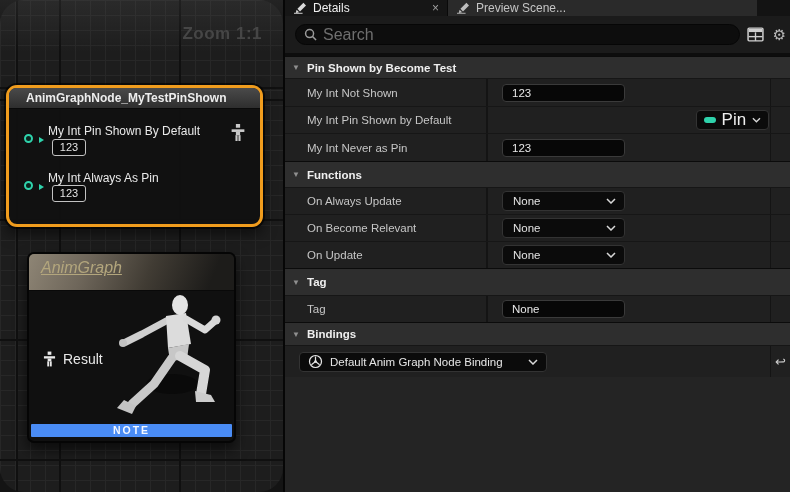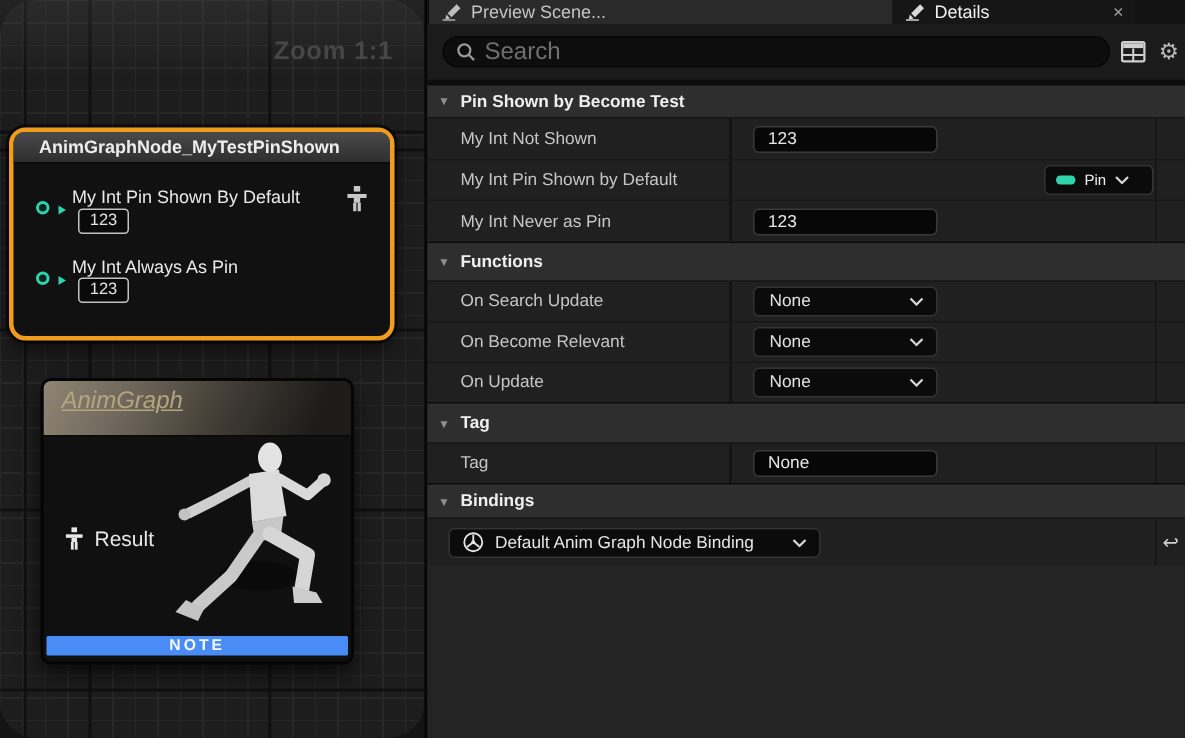--- a/index.html
+++ b/index.html
@@ -98,21 +98,21 @@
 
   .text-input { width:123px; height:18px; background:#070707; border:1px solid #3a3a3a;
     border-radius:4px; color:#e8e8e8; font-size:11.5px; padding-left:9px;
     font-family:"Liberation Sans",sans-serif; outline:none; }
   .dropdown { width:123px; height:20px; background:#0b0b0b; border:1px solid #333;
     border-radius:4px; display:flex; align-items:center; padding:0 8px 0 10px;
     font-size:11.5px; color:#e2e2e2; }
   .dropdown .dd-label { flex:1; }
   .pin-dropdown { margin-left:auto; margin-right:1px; width:73px; height:20px;
     background:#0b0b0b; border:1px solid #333; border-radius:4px; display:flex;
-    align-items:center; gap:6px; padding:0 7px; font-size:10px; color:#eee; }
+    align-items:center; gap:6px; padding:0 7px; font-size:17px; color:#eee; }
   .pin-pill { width:13px; height:6px; border-radius:3px; background:var(--pin_teal,#2fd3ac); }
   .binding-dropdown { width:248px; height:20px; background:#0b0b0b; border:1px solid #333;
     border-radius:4px; display:flex; align-items:center; gap:7px; padding:0 8px;
     font-size:11.5px; color:#e6e6e6; }
   .binding-dropdown .dd-label { flex:1; white-space:nowrap; overflow:hidden; }
   .filler { flex:1; background:var(--panel_bg,#242424); }
 
   
   .h22{height:22px}.h23{height:23px}.h26{height:26px}.h27{height:27px}.h28{height:28px}.h32{height:32px}
 </style>
@@ -183,36 +183,36 @@
 
       <div class="note-bar">NOTE</div>
     </div>
   </div>
 
   <div id="splitter"></div>
 
   <div id="details">
 
     <div class="tabbar">
+      <div class="tab active">
+        <svg width="14" height="12" viewBox="0 0 16 14">
+          <path d="M5 8 L12 1 L15 4 L8 11 Z" fill="#d9d9d9"></path>
+          <path d="M4 9 L3 13 L7 12 Z" fill="#d9d9d9"></path>
+          <rect x="1" y="12.5" width="10" height="1.5" fill="#a8a8a8"></rect>
+        </svg>
+        <span>Details</span>
+        <span class="close-x">×</span>
+      </div>
       <div class="tab inactive">
         <svg width="14" height="12" viewBox="0 0 16 14">
           <path d="M5 8 L12 1 L15 4 L8 11 Z" fill="#bdbdbd"></path>
           <path d="M4 9 L3 13 L7 12 Z" fill="#bdbdbd"></path>
           <rect x="1" y="12.5" width="10" height="1.5" fill="#8f8f8f"></rect>
         </svg>
         <span>Preview Scene...</span>
-      </div>
-      <div class="tab active">
-        <svg width="14" height="12" viewBox="0 0 16 14">
-          <path d="M5 8 L12 1 L15 4 L8 11 Z" fill="#d9d9d9"></path>
-          <path d="M4 9 L3 13 L7 12 Z" fill="#d9d9d9"></path>
-          <rect x="1" y="12.5" width="10" height="1.5" fill="#a8a8a8"></rect>
-        </svg>
-        <span>Details</span>
-        <span class="close-x">×</span>
       </div>
       <div class="tab-filler"></div>
     </div>
 
     <div class="toolbar">
       <div class="searchbox">
         <svg width="13" height="13" viewBox="0 0 14 14">
           <circle cx="6" cy="6" r="4.3" stroke="#9a9a9a" stroke-width="1.6" fill="none"></circle>
           <line x1="9.2" y1="9.2" x2="13" y2="13" stroke="#9a9a9a" stroke-width="1.6"></line>
         </svg>
@@ -265,21 +265,21 @@
       </div>
       <div class="resetcol"></div>
     </div>
 
     <div class="category h26">
       <span class="cat-arrow">▼</span>
       <span class="cat-title">Functions</span>
     </div>
 
     <div class="prow h27">
-      <div class="name">On Search Update</div>
+      <div class="name">On Always Update</div>
       <div class="value">
         <div class="dropdown">
           <span class="dd-label">None</span>
           <svg width="10" height="6" viewBox="0 0 10 6">
             <polyline points="1,1 5,5 9,1" stroke="#d8d8d8" stroke-width="1.5" fill="none"></polyline>
           </svg>
         </div>
       </div>
       <div class="resetcol"></div>
     </div>

